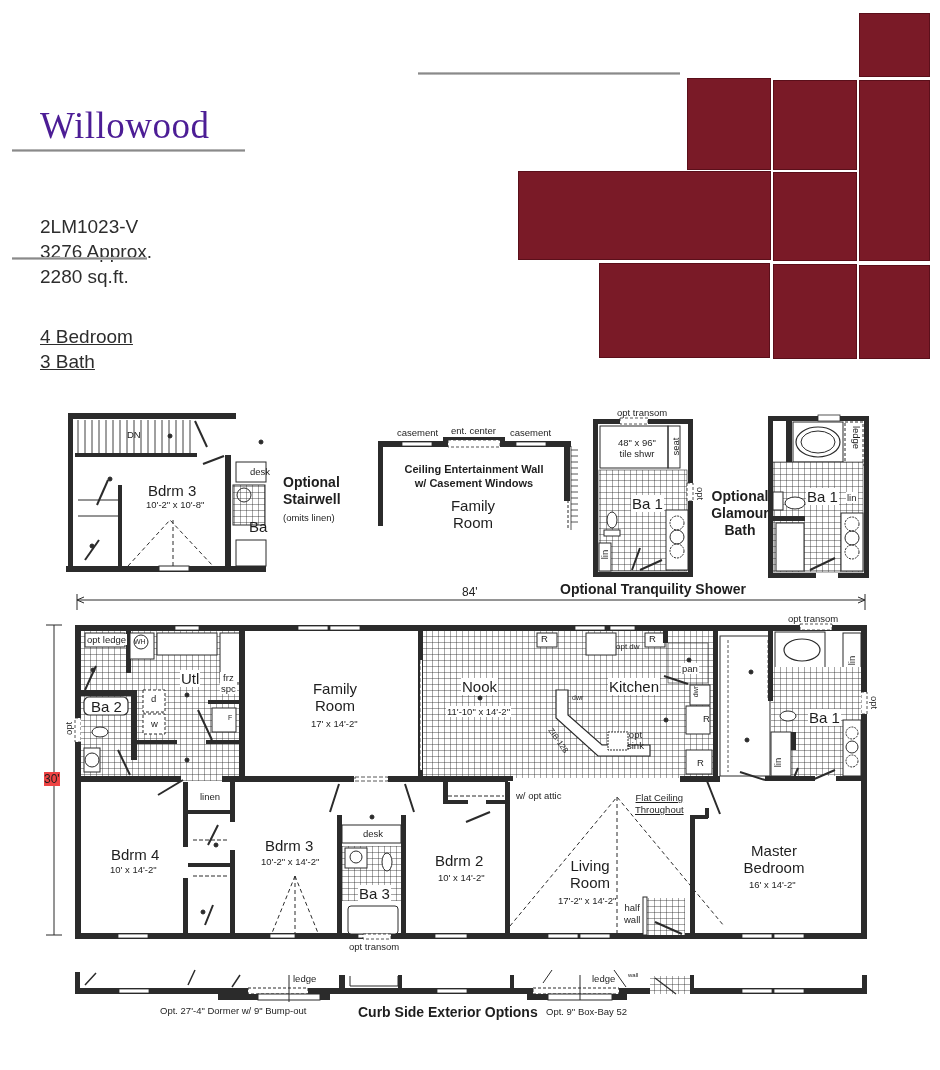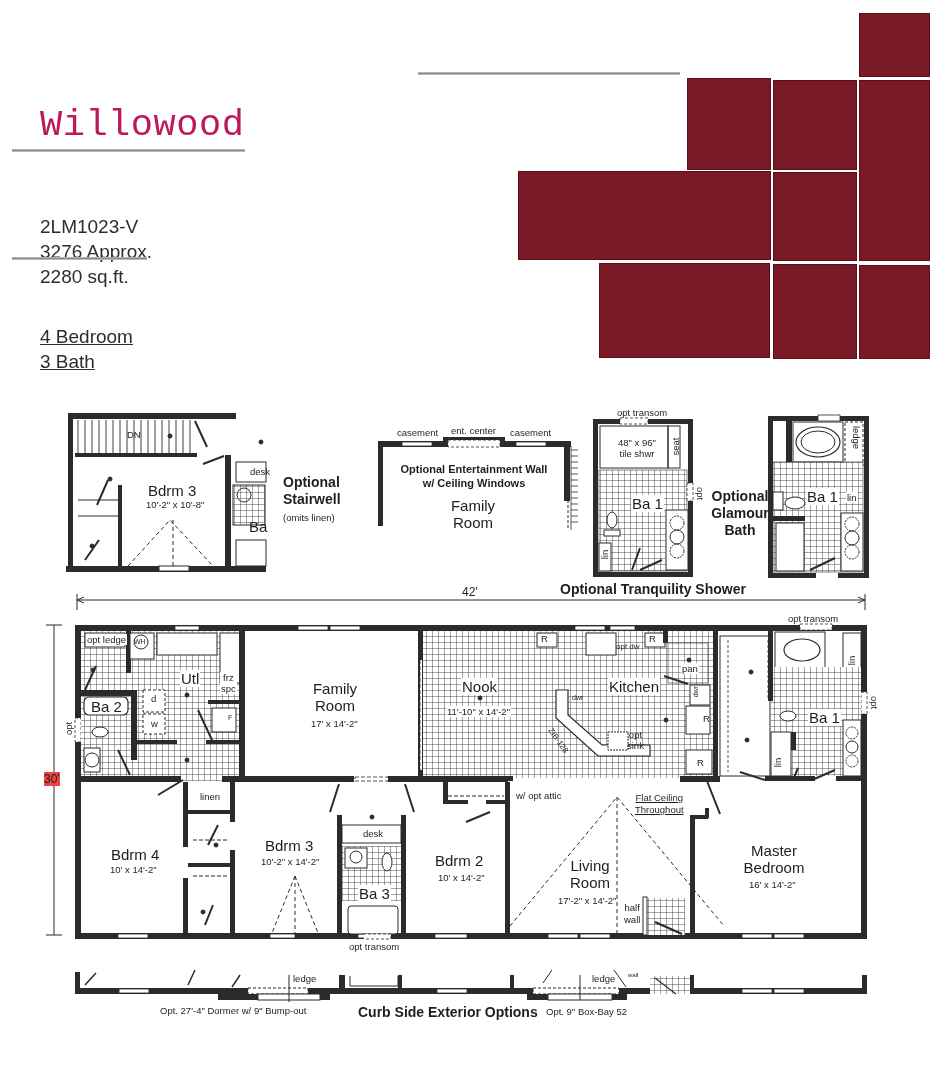--- a/index.html
+++ b/index.html
@@ -1,18 +1,18 @@
 <!DOCTYPE html>
 <html><head>
 <meta charset="utf-8">
 <style>
   html,body{margin:0;padding:0;background:#ffffff;}
   body{width:940px;height:1070px;position:relative;overflow:hidden;font-family:"Liberation Sans",sans-serif;color:#2a2a2a;}
   .abs{position:absolute;}
-  .title{left:40px;top:104px;font-family:Liberation Mono, monospace;font-size:37px;color:#be185d;letter-spacing:0.5px;}
+  .title{left:40px;top:104px;font-family:Liberation Serif, serif;font-size:37px;color:#4c1d95;letter-spacing:0.5px;}
   .rule{height:3px;background:linear-gradient(to bottom,#c8c8c8,#8a8a8a,#d0d0d0);}
   .spec{left:40px;font-size:19px;line-height:25px;color:#2d2d2d;margin-top:48px;}
   .spec div{white-space:nowrap;}
   .block{position:absolute;background:#7a1a27;box-shadow:inset 0 0 0 1px #5a0f1a;}
   svg{position:absolute;left:0;top:0;}
   .lbl{position:absolute;white-space:nowrap;color:#1e1e1e;text-align:center;}
   .bold{font-weight:bold;}
   .room{font-size:15px;line-height:17px;}
   .dim{font-size:9.5px;}
   .small{font-size:9.5px;}
@@ -326,22 +326,22 @@
 <div class="lbl opt" style="left:283px;top:474px;text-align:left;">
   <div>Optional</div>
   <div>Stairwell</div>
 </div>
 <div class="lbl small" style="left:283px;top:512px;">(omits linen)</div>
 
 <div class="lbl small" style="left:397px;top:427px;">casement</div>
 <div class="lbl small" style="left:451px;top:425px;">ent. center</div>
 <div class="lbl small" style="left:510px;top:427px;">casement</div>
 <div class="lbl bold" style="left:385px;top:462px;width:178px;font-size:11px;line-height:14px;">
-  <div>Optional Entertainment Wall</div>
-  <div>w/ Ceiling Windows</div>
+  <div>Ceiling Entertainment Wall</div>
+  <div>w/ Casement Windows</div>
 </div>
 <div class="lbl room" style="left:440px;top:497px;width:66px;">
   <div>Family</div>
   <div>Room</div>
 </div>
 
 <div class="lbl small" style="left:617px;top:407px;">opt transom</div>
 <div class="lbl small" style="left:615px;top:437px;width:44px;line-height:11px;">
   <div>48" x 96"</div>
   <div>tile shwr</div>
@@ -354,21 +354,21 @@
 
 <div class="lbl opt" style="left:710px;top:488px;width:60px;">
   <div>Optional</div>
   <div>Glamour</div>
   <div>Bath</div>
 </div>
 <div class="lbl room tag" style="left:806px;top:488px;">Ba 1</div>
 <div class="lbl small tag" style="left:846px;top:492px;">lin</div>
 <div class="lbl small" style="left:845px;top:432px;transform:rotate(90deg);">ledge</div>
 
-<div class="lbl" style="left:462px;top:585px;font-size:12px;">42'</div>
+<div class="lbl" style="left:462px;top:585px;font-size:12px;">84'</div>
 <div class="lbl" style="left:44px;top:772px;font-size:12px;background:#ef4444;">30'</div>
 
 <div class="lbl small tag" style="left:86px;top:634px;">opt ledge</div>
 <div class="lbl" style="left:134px;top:638px;font-size:7px;">WH</div>
 <div class="lbl room tag" style="left:180px;top:670px;">Utl</div>
 <div class="lbl small tag" style="left:220px;top:672px;line-height:11px;">
   <div>frz</div>
   <div>spc</div>
 </div>
 <div class="lbl small" style="left:151px;top:693px;">d</div>

